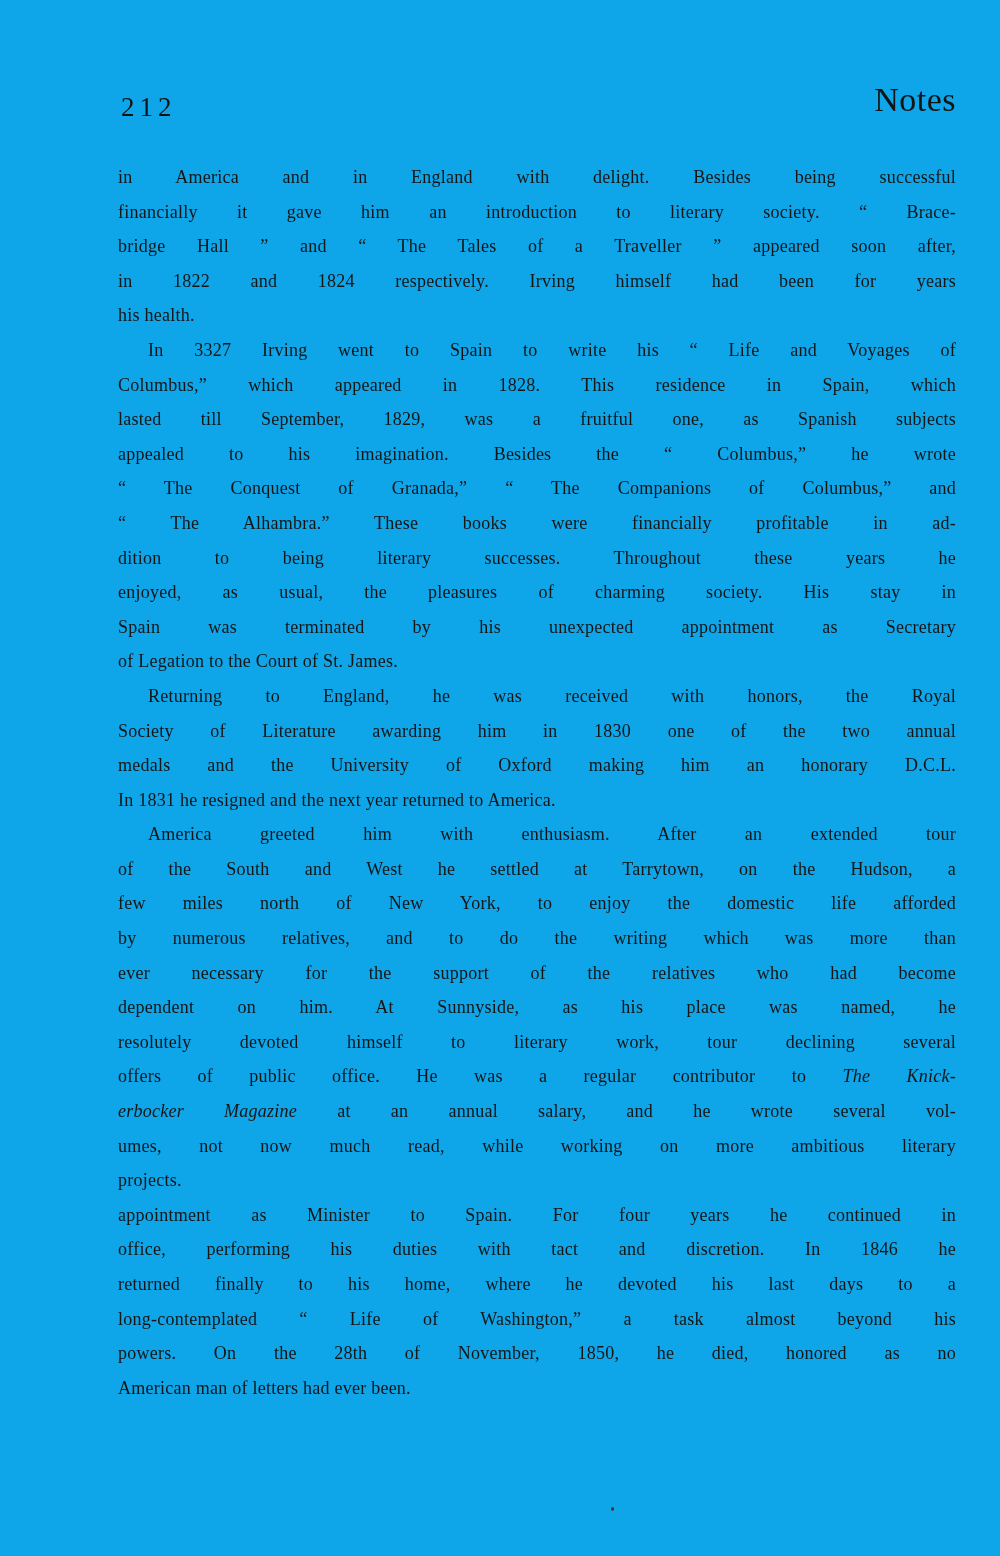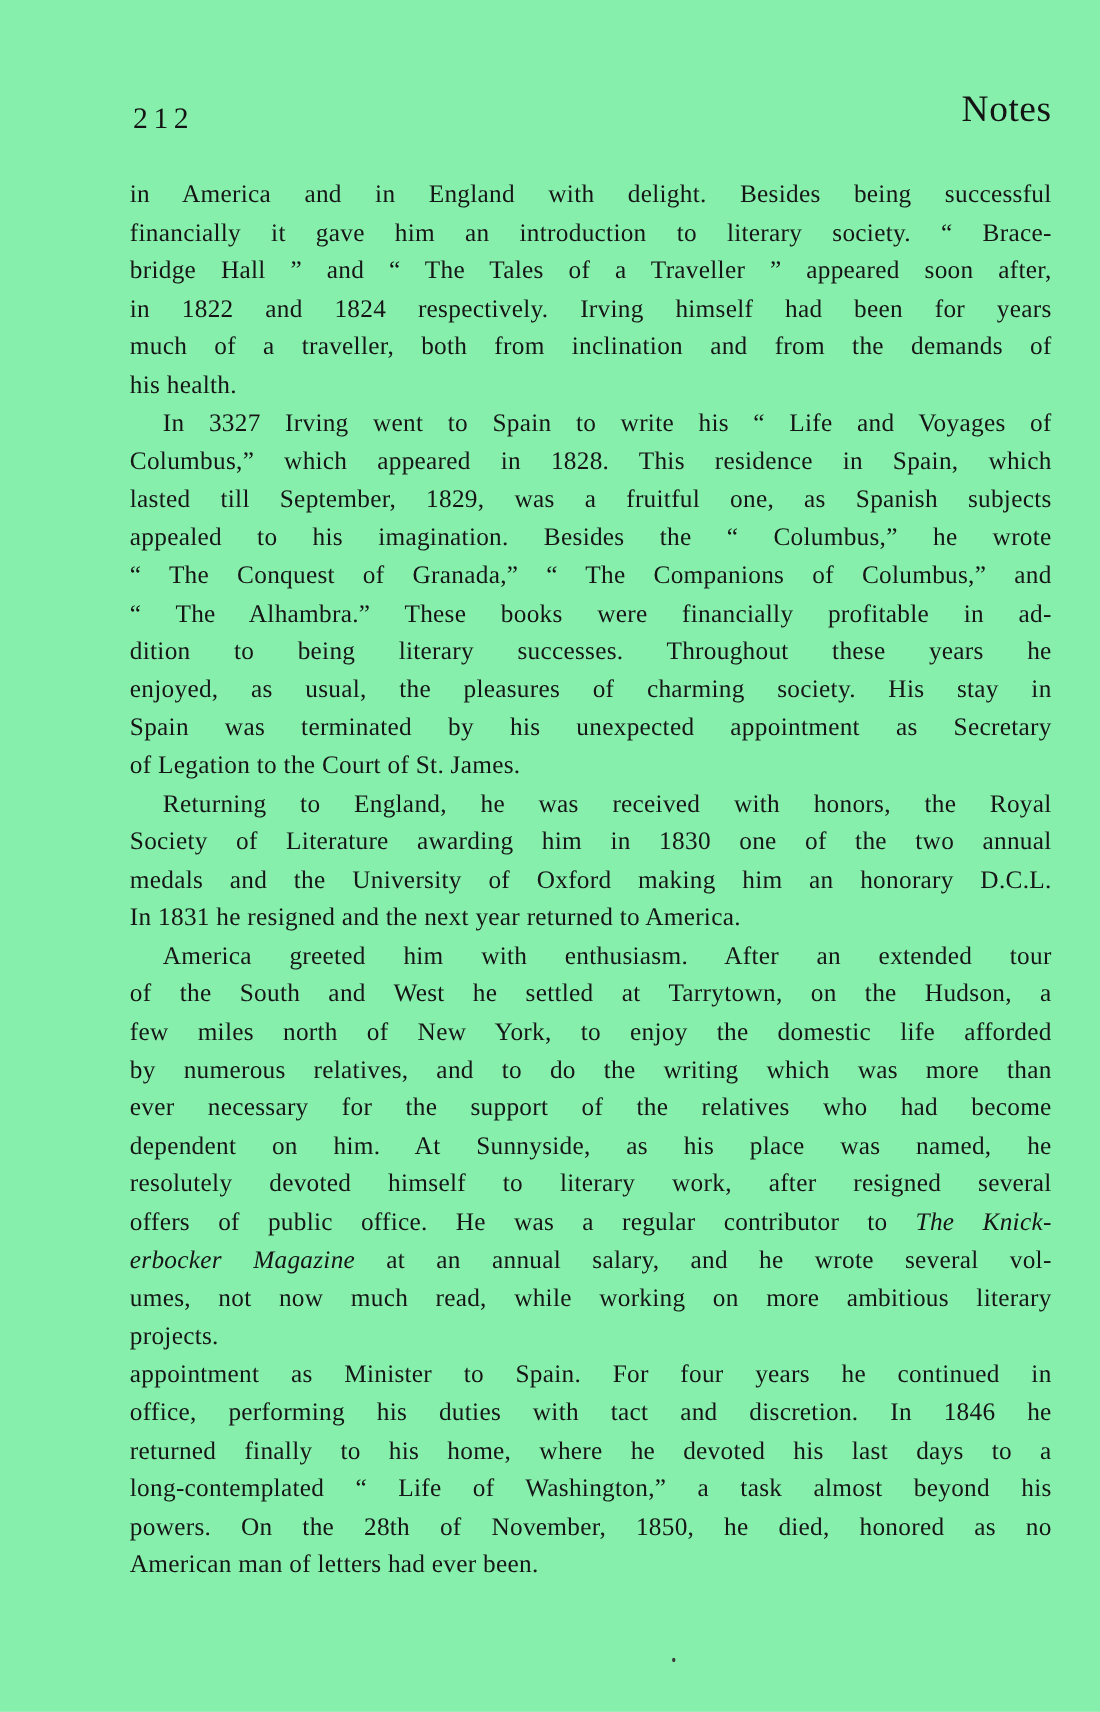--- a/index.html
+++ b/index.html
@@ -1,21 +1,21 @@
 <!DOCTYPE html>
 <html><head>
 <meta charset="utf-8">
 <style>
   html, body { margin: 0; padding: 0; }
   body { background: #e8e8e8; }
   .page {
     position: relative;
     width: 1000px;
     height: 1556px;
-    background: #86efac;
+    background: #0ea5e9;
     font-family: "Liberation Serif", serif;
     color: #161616;
     overflow: hidden;
   }
   .page-number {
     position: absolute;
     left: 121px;
     top: 92px;
     font-size: 27px;
     letter-spacing: 5px;
@@ -31,21 +31,21 @@
     letter-spacing: 0.5px;
     color: #141414;
   }
   .text-block {
     position: absolute;
     left: 118px;
     top: 160px;
     width: 838px;
   }
   .line {
-    font-size: 23px;
+    font-size: 18px;
     line-height: 34.6px;
     height: 34.6px;
     letter-spacing: 0.25px;
     text-align: justify;
     text-align-last: justify;
     -moz-text-align-last: justify;
     white-space: normal;
     overflow: hidden;
   }
   .line.last {
@@ -68,21 +68,20 @@
 <body>
 
 <div class="page">
   <div class="page-number">212</div>
   <div class="page-title">Notes</div>
   <div class="text-block" id="text-block">
       <div class="line"><span class="">in America and in England with delight.  Besides being successful</span></div>
       <div class="line"><span class="">financially it gave him an introduction to literary society.  “ Brace-</span></div>
       <div class="line"><span class="">bridge Hall ” and “ The Tales of a Traveller ” appeared soon after,</span></div>
       <div class="line"><span class="">in 1822 and 1824 respectively.  Irving himself had been for years</span></div>
-      <div class="line"><span class="">much of a traveller, both from inclination and from the demands of</span></div>
       <div class="line last"><span class="">his health.</span></div>
       <div class="line indent"><span class="">In 3327 Irving went to Spain to write his “ Life and Voyages of</span></div>
       <div class="line"><span class="">Columbus,” which appeared in 1828.  This residence in Spain, which</span></div>
       <div class="line"><span class="">lasted till September, 1829, was a fruitful one, as Spanish subjects</span></div>
       <div class="line"><span class="">appealed to his imagination.  Besides the “ Columbus,” he wrote</span></div>
       <div class="line"><span class="">“ The Conquest of Granada,” “ The Companions of Columbus,” and</span></div>
       <div class="line"><span class="">“ The Alhambra.”  These books were financially profitable in ad-</span></div>
       <div class="line"><span class="">dition to being literary successes.  Throughout these years he</span></div>
       <div class="line"><span class="">enjoyed, as usual, the pleasures of charming society.  His stay in</span></div>
       <div class="line"><span class="">Spain was terminated by his unexpected appointment as Secretary</span></div>
@@ -90,21 +89,21 @@
       <div class="line indent"><span class="">Returning to England, he was received with honors, the Royal</span></div>
       <div class="line"><span class="">Society of Literature awarding him in 1830 one of the two annual</span></div>
       <div class="line"><span class="">medals and the University of Oxford making him an honorary D.C.L.</span></div>
       <div class="line last"><span class="">In 1831 he resigned and the next year returned to America.</span></div>
       <div class="line indent"><span class="">America greeted him with enthusiasm.  After an extended tour</span></div>
       <div class="line"><span class="">of the South and West he settled at Tarrytown, on the Hudson, a</span></div>
       <div class="line"><span class="">few miles north of New York, to enjoy the domestic life afforded</span></div>
       <div class="line"><span class="">by numerous relatives, and to do the writing which was more than</span></div>
       <div class="line"><span class="">ever necessary for the support of the relatives who had become</span></div>
       <div class="line"><span class="">dependent on him.  At Sunnyside, as his place was named, he</span></div>
-      <div class="line"><span class="">resolutely devoted himself to literary work, after resigned several</span></div>
+      <div class="line"><span class="">resolutely devoted himself to literary work, tour declining several</span></div>
       <div class="line"><span class="">offers of public office.  He was a regular contributor to </span><span class="it">The Knick-</span></div>
       <div class="line"><span class="it">erbocker Magazine</span><span class=""> at an annual salary, and he wrote several vol-</span></div>
       <div class="line"><span class="">umes, not now much read, while working on more ambitious literary</span></div>
       <div class="line last"><span class="">projects.</span></div>
       <div class="line"><span class="">appointment as Minister to Spain.  For four years he continued in</span></div>
       <div class="line"><span class="">office, performing his duties with tact and discretion.  In 1846 he</span></div>
       <div class="line"><span class="">returned finally to his home, where he devoted his last days to a</span></div>
       <div class="line"><span class="">long-contemplated “ Life of Washington,” a task almost beyond his</span></div>
       <div class="line"><span class="">powers.  On the 28th of November, 1850, he died, honored as no</span></div>
       <div class="line last"><span class="">American man of letters had ever been.</span></div>

